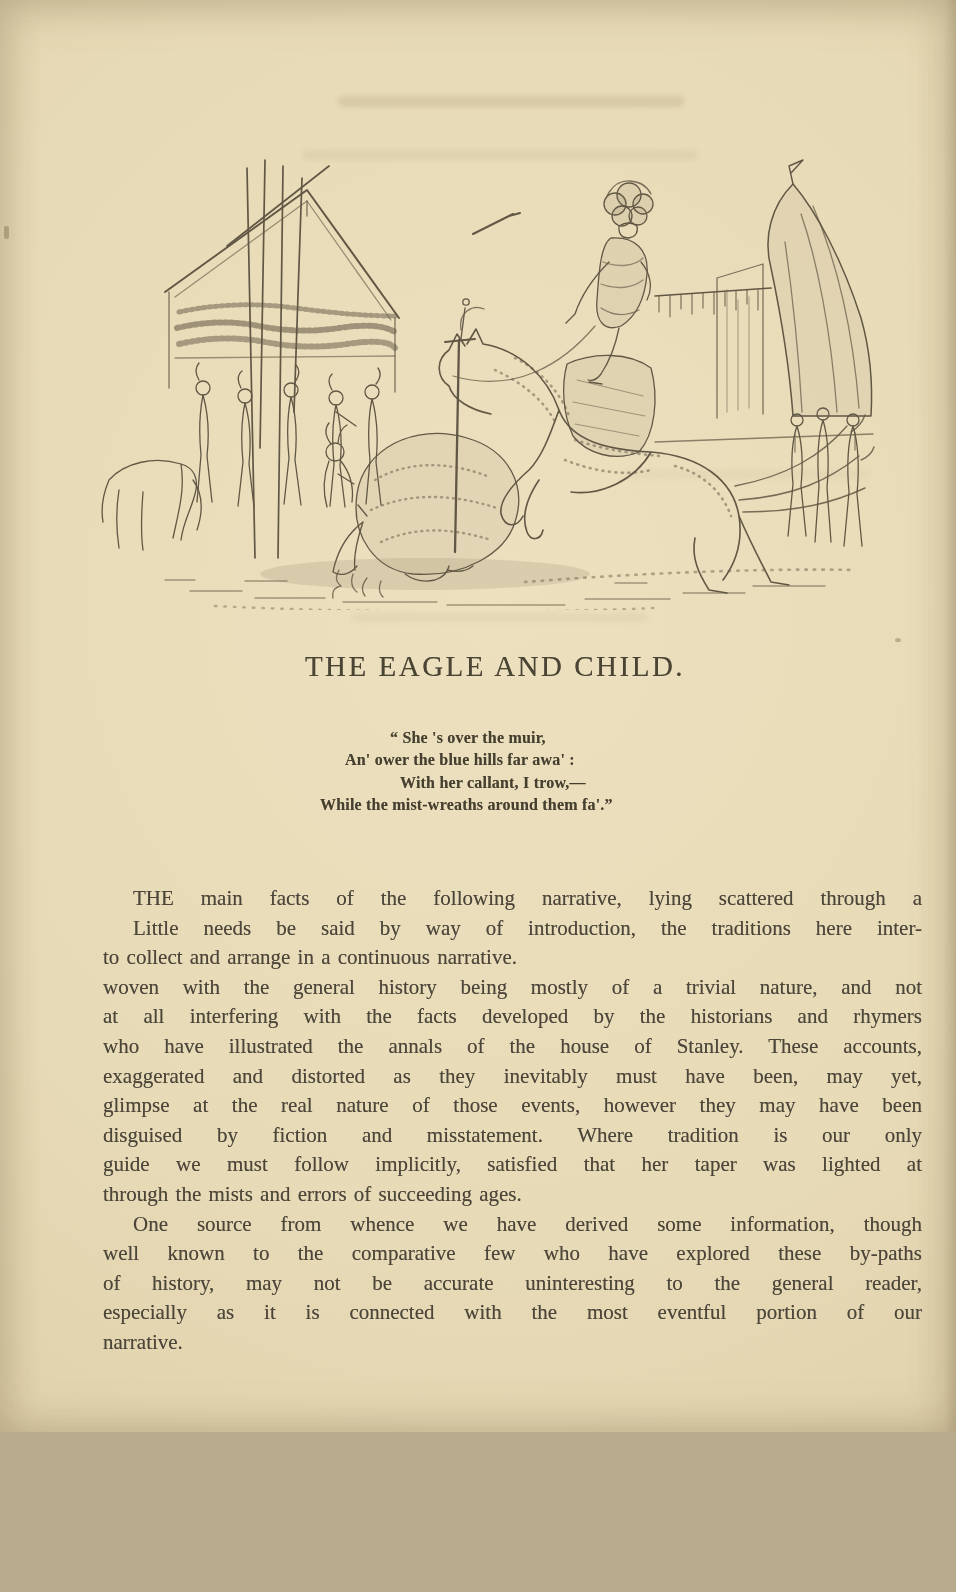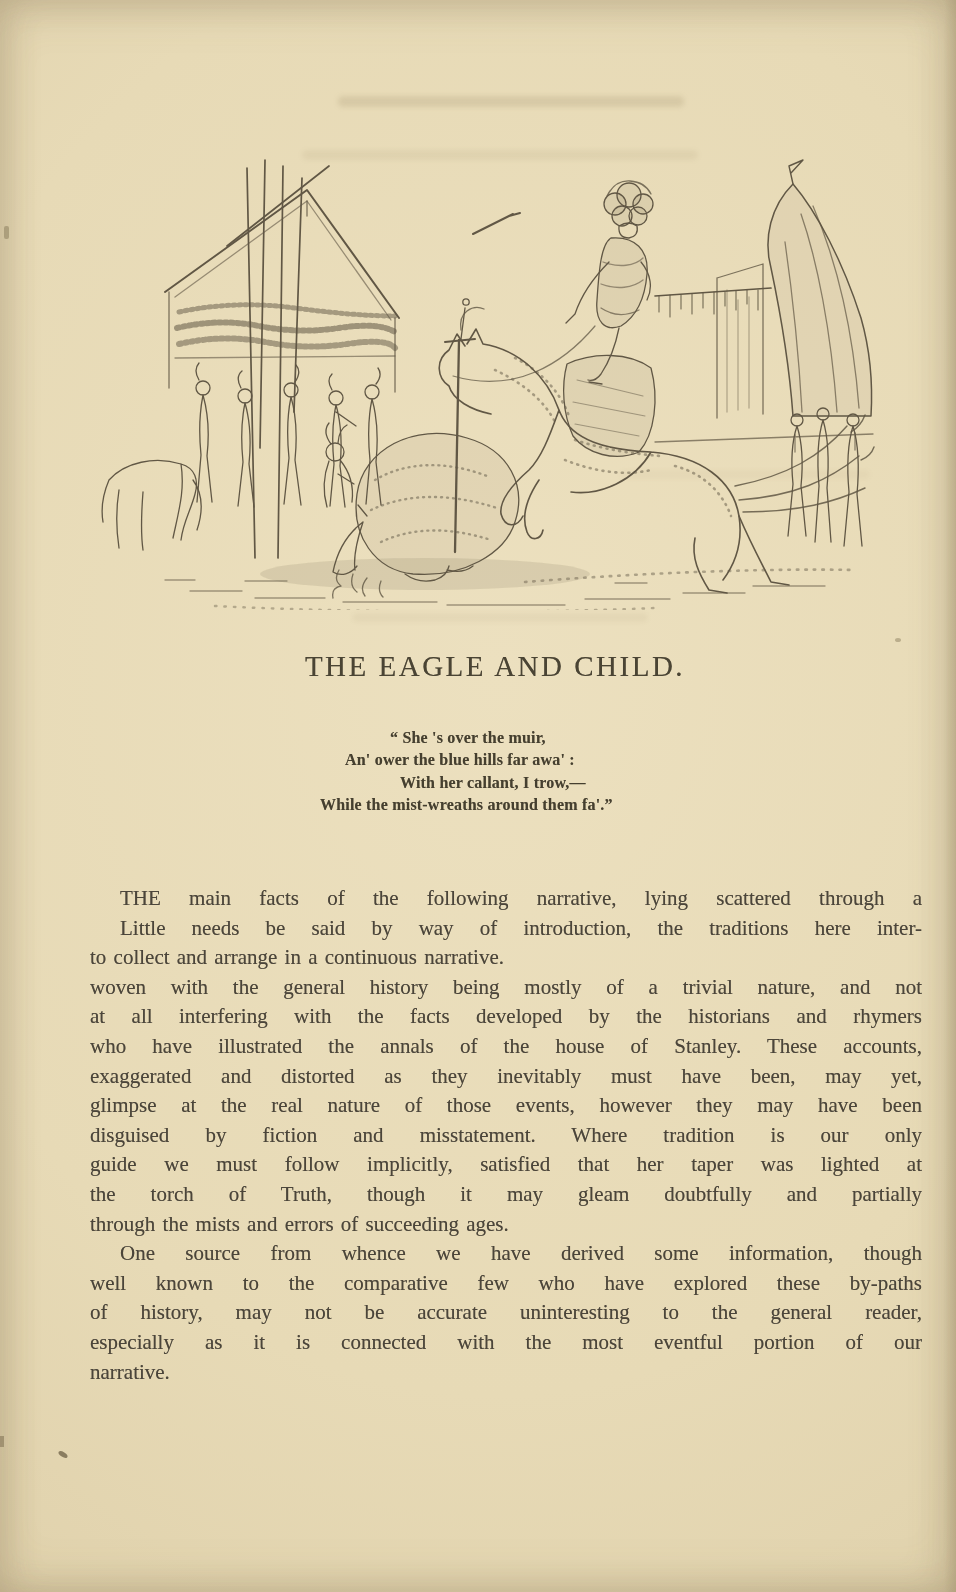--- a/index.html
+++ b/index.html
@@ -1,17 +1,17 @@
 <!DOCTYPE html>
 <html><head>
 <meta charset="utf-8">
 <style>
   html,body{margin:0;padding:0;background:#b9ac8d;}
   .page{
-    position:relative;width:956px;height:1592px;overflow:hidden;
+    position:relative;width:956px;height:1432px;overflow:hidden;
     background:
       radial-gradient(130% 95% at 52% 42%, #ece0bf 0%, #e7dab6 48%, #decfa9 82%, #d5c49c 100%);
     font-family:"Liberation Serif","DejaVu Serif",serif;
     box-shadow:inset -16px 0 34px rgba(120,100,66,.16),
                inset 14px 0 30px rgba(120,100,66,.13),
                inset 0 18px 40px rgba(120,100,66,.10),
                inset 0 -18px 44px rgba(120,100,66,.08);
   }
   .edge{position:absolute;right:0;top:0;width:12px;height:100%;
     background:linear-gradient(to right,rgba(0,0,0,0),rgba(150,133,98,.28));}
@@ -44,21 +44,21 @@
   .v2{padding-left:27px;}
   .v3{padding-left:82px;}
   .v4{padding-left:82px;}
   .v5{padding-left:2px;}
 
   .bodytext{
     position:absolute;left:90px;top:884px;width:832px;
     font-size:21px;color:#4b453a;word-spacing:2px;
     text-shadow:0 0 .55px rgba(75,69,58,.5);
   }
-  .bl{height:29.6px;line-height:29.6px;overflow:hidden;text-align:justify;}
+  .bl{height:29.6px;line-height:29.6px;overflow:hidden;text-align:justify;margin-left:13px;}
   .bl.j::after{content:"";display:inline-block;width:100%;height:0;}
   .ind{text-indent:30px;}
   .last{text-align:left;}
 </style>
 </head>
 <body>
 
 <div class="page">
 
   <div class="ghost g1"></div>
@@ -202,21 +202,20 @@
     <div class="bl j ind">Little needs be said by way of introduction, the traditions here inter-</div>
 
     <div class="bl last">to collect and arrange in a continuous narrative.</div>
     <div class="bl j">woven with the general history being mostly of a trivial nature, and not</div>
     <div class="bl j">at all interfering with the facts developed by the historians and rhymers</div>
     <div class="bl j">who have illustrated the annals of the house of Stanley.  These accounts,</div>
     <div class="bl j">exaggerated and distorted as they inevitably must have been, may yet,</div>
     <div class="bl j">glimpse at the real nature of those events, however they may have been</div>
     <div class="bl j">disguised by fiction and misstatement.  Where tradition is our only</div>
     <div class="bl j">guide we must follow implicitly, satisfied that her taper was lighted at</div>
-    <div class="bl j">the torch of Truth, though it may gleam doubtfully and partially</div>
     <div class="bl last">through the mists and errors of succeeding ages.</div>
 
     <div class="bl j ind">One source from whence we have derived some information, though</div>
     <div class="bl j">well known to the comparative few who have explored these by-paths</div>
     <div class="bl j">of history, may not be accurate uninteresting to the general reader,</div>
     <div class="bl j">especially as it is connected with the most eventful portion of our</div>
     <div class="bl last">narrative.</div>
 
   </div>
 

